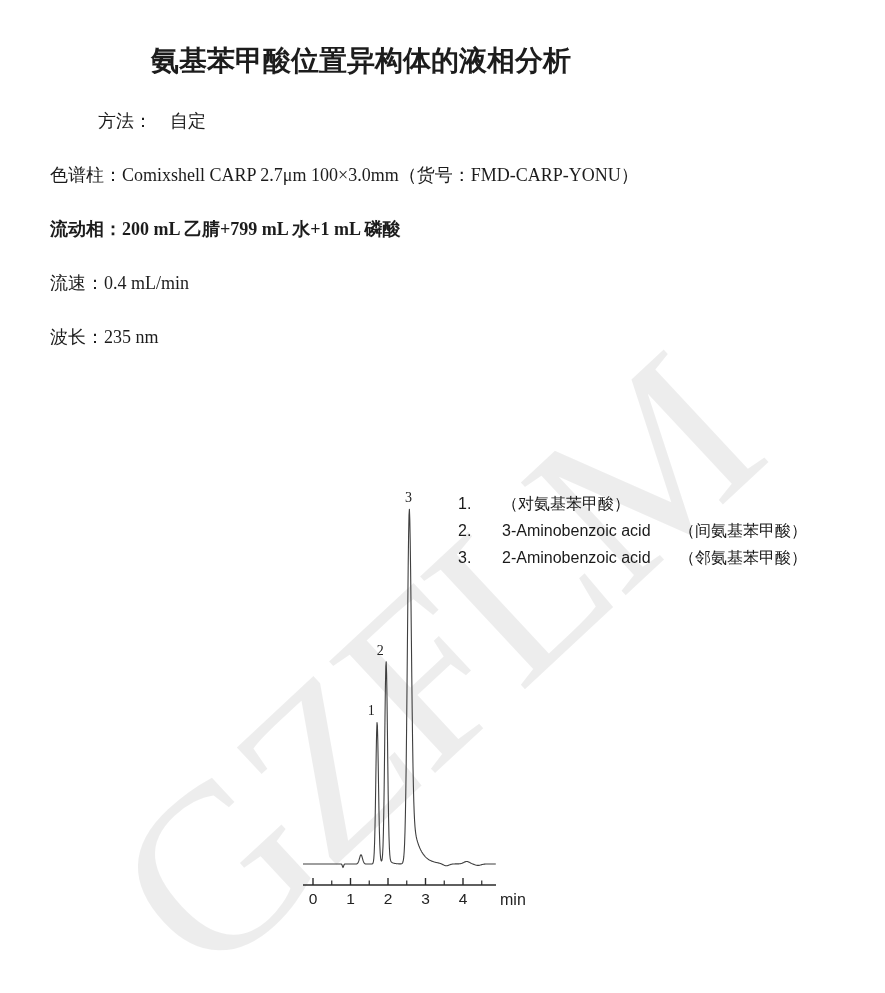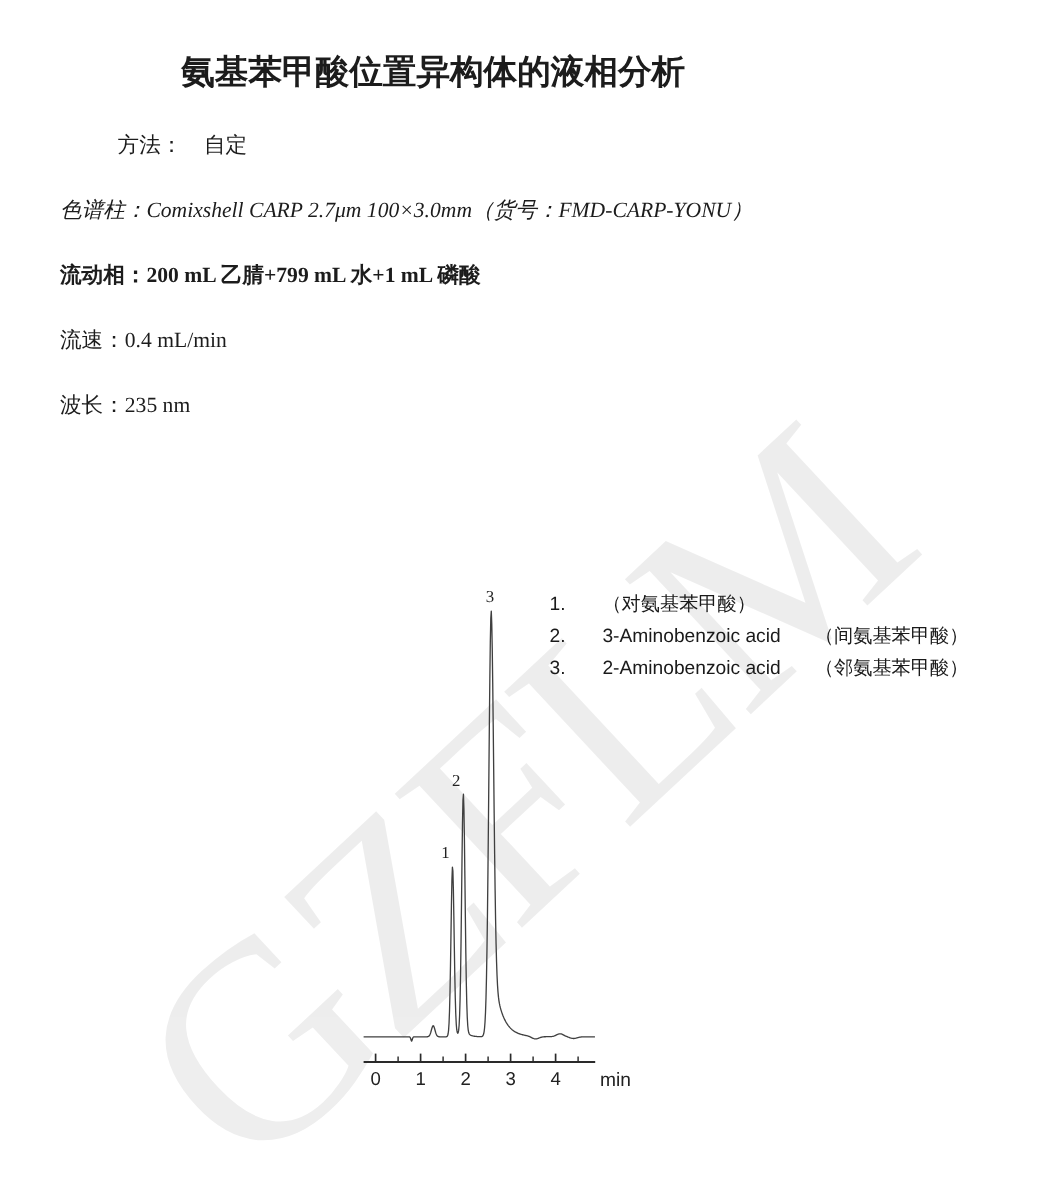--- a/index.html
+++ b/index.html
@@ -15,21 +15,21 @@
     transform:rotate(-43deg);transform-origin:center;
     pointer-events:none;user-select:none;white-space:nowrap;
   }
   .doc-title{
     position:absolute;top:26px;left:0;width:722px;text-align:center;
     font-size:28px;font-weight:bold;line-height:32px;
   }
   .method-line{
     position:absolute;left:50px;font-size:18px;line-height:22px;white-space:pre;
   }
-  .m0{top:110px;margin-left:48px;} .m1{top:164px;font-style:italic;} .m2{top:218px;font-weight:bold;} .m3{top:272px;} .m4{top:326px;text-align:right;}
+  .m0{top:110px;margin-left:48px;} .m1{top:164px;} .m2{top:218px;font-weight:bold;} .m3{top:272px;} .m4{top:326px;text-align:right;}
   .chromatogram{
     position:absolute;left:295px;top:480px;width:240px;height:440px;
   }
   .legend{
     position:absolute;left:458px;top:490px;
     font-family:"Liberation Sans","DejaVu Sans",sans-serif;
     font-size:16px;color:#1a1a1a;
   }
   .legend-row{display:grid;grid-template-columns:44px 177px auto;height:27px;line-height:27px;}
   .legend-cn{white-space:nowrap;}

